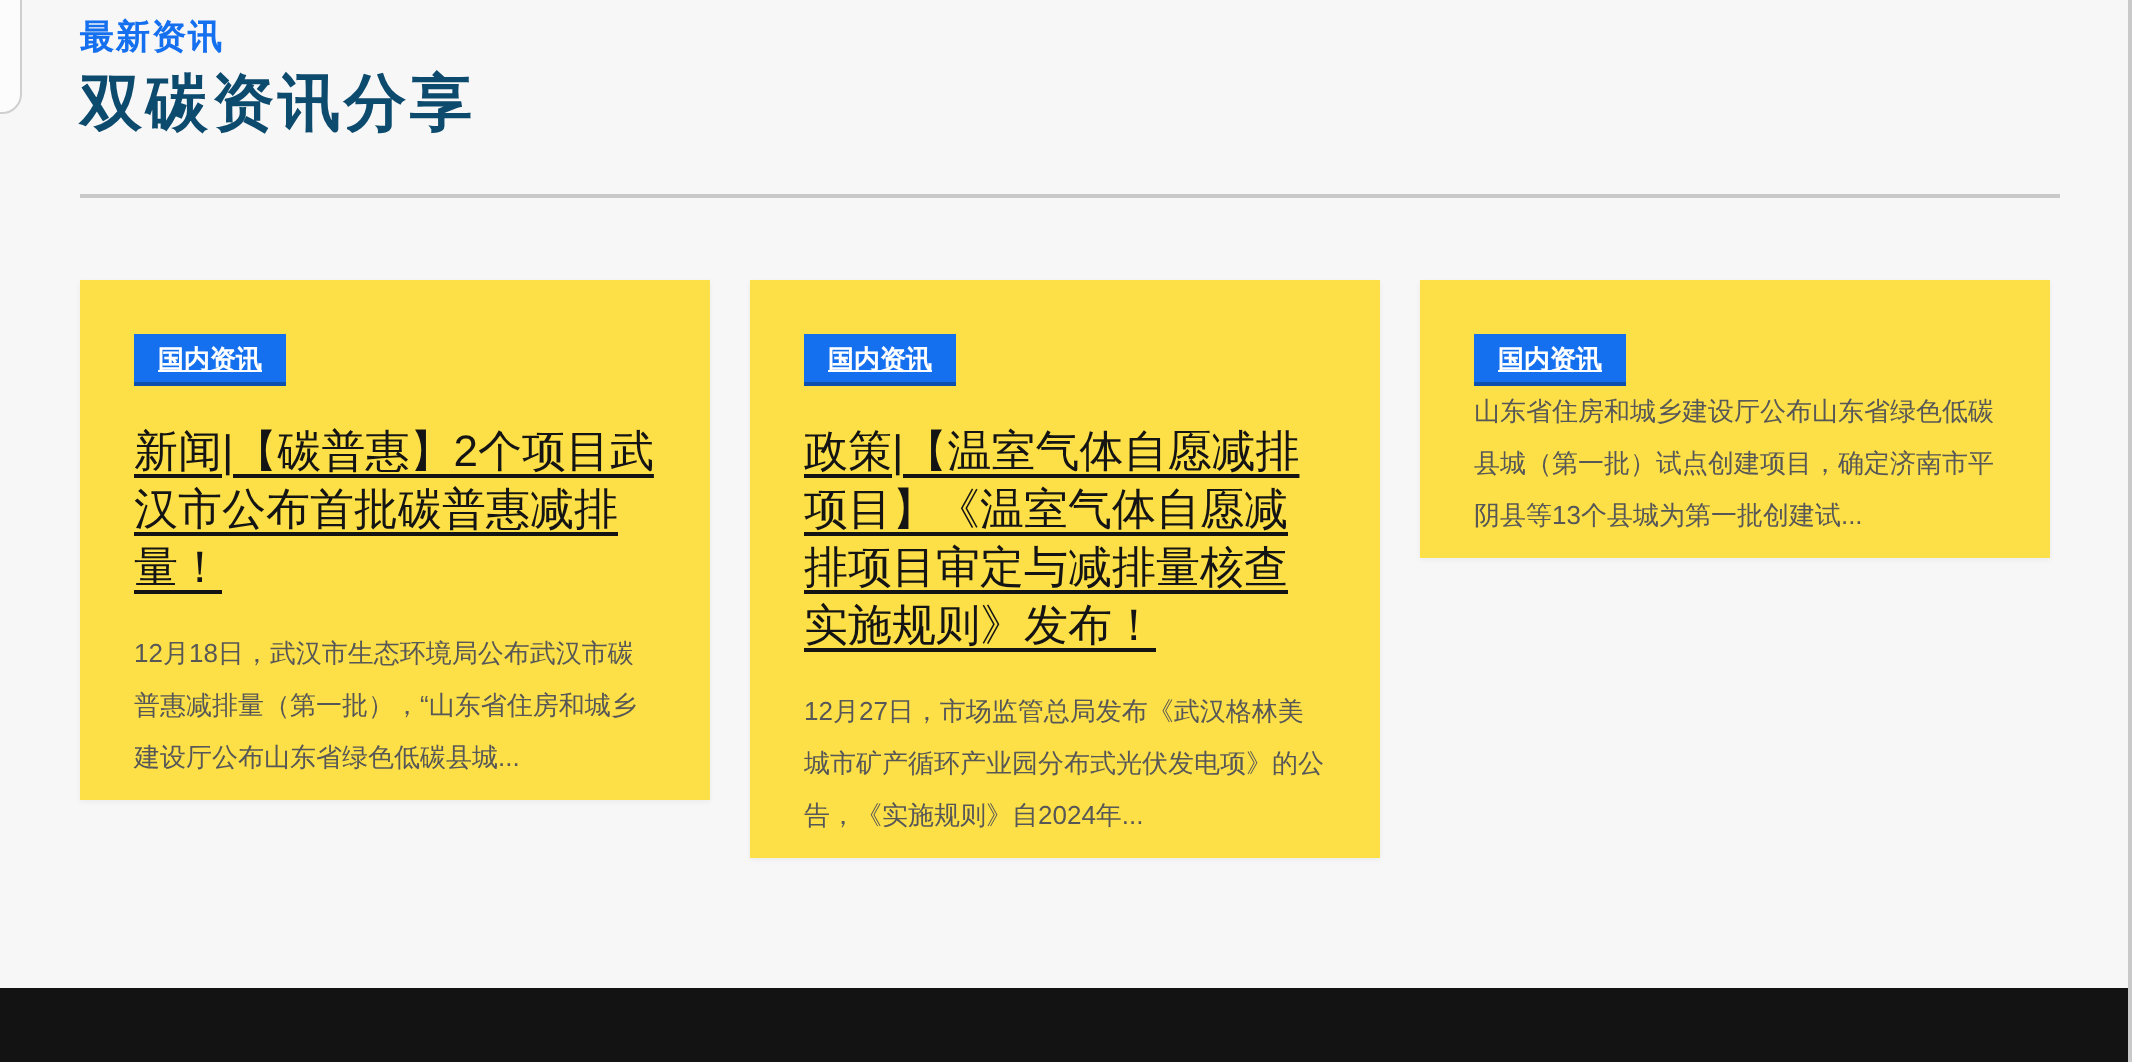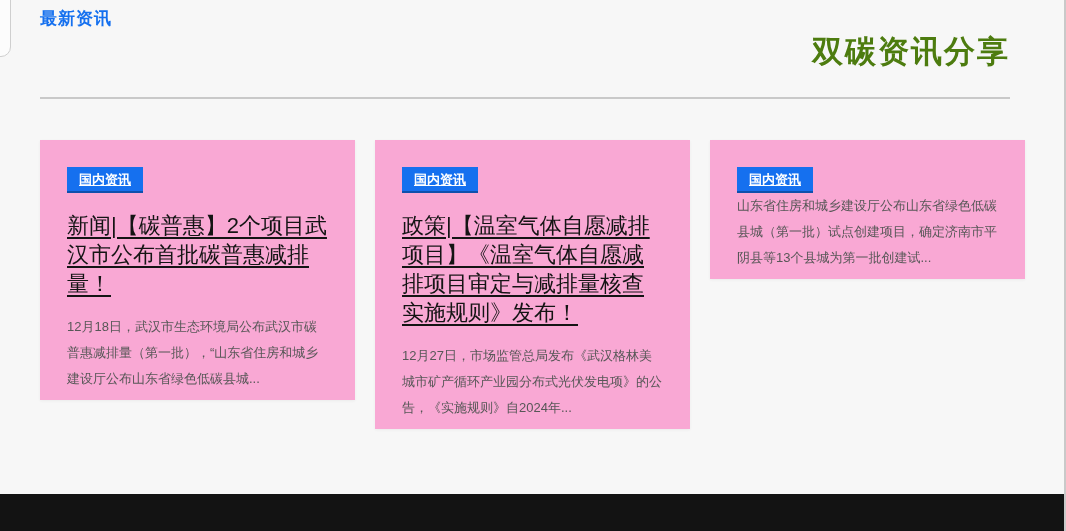--- a/index.html
+++ b/index.html
@@ -8,56 +8,55 @@
   }
   body {
     width: 1066px;
     height: 531px;
     background: #f7f7f7;
     font-family: "Liberation Sans", "DejaVu Sans", sans-serif;
     position: relative;
     overflow: hidden;
   }
   .header {
-    padding: 8px 56px 0 40px;
+    padding: 8px 36px 0 40px;
     border-radius: 21px;
   }
   .eyebrow {
     color: #1570ef;
     font-weight: bold;
     font-size: 17px;
     letter-spacing: 1px;
     line-height: 22px;
   }
   .page-title {
     margin: 4px 0 0 0;
     font-size: 31px;
     font-weight: bold;
-    color: #4d7c0f;
+    color: #0c4a6e;
     letter-spacing: 2px;
     line-height: 36px;
-    text-align: right;
   }
   .divider {
     border: none;
     border-top: 2px solid #c9c9c9;
     margin: 27px 0 0 0;
   }
   .cards {
     position: absolute;
     left: 40px;
     top: 140px;
     display: flex;
     gap: 20px;
     align-items: flex-start;
   }
   .card {
     width: 315px;
     box-sizing: border-box;
-    background: #f9a8d4;
+    background: #fde047;
     padding: 27px 27px 8px 27px;
     box-shadow: 0 1px 3px rgba(0,0,0,0.05);
   }
   .badge {
     display: inline-block;
     background: #1570ef;
     color: #ffffff;
     font-size: 13px;
     font-weight: bold;
     line-height: 16px;

